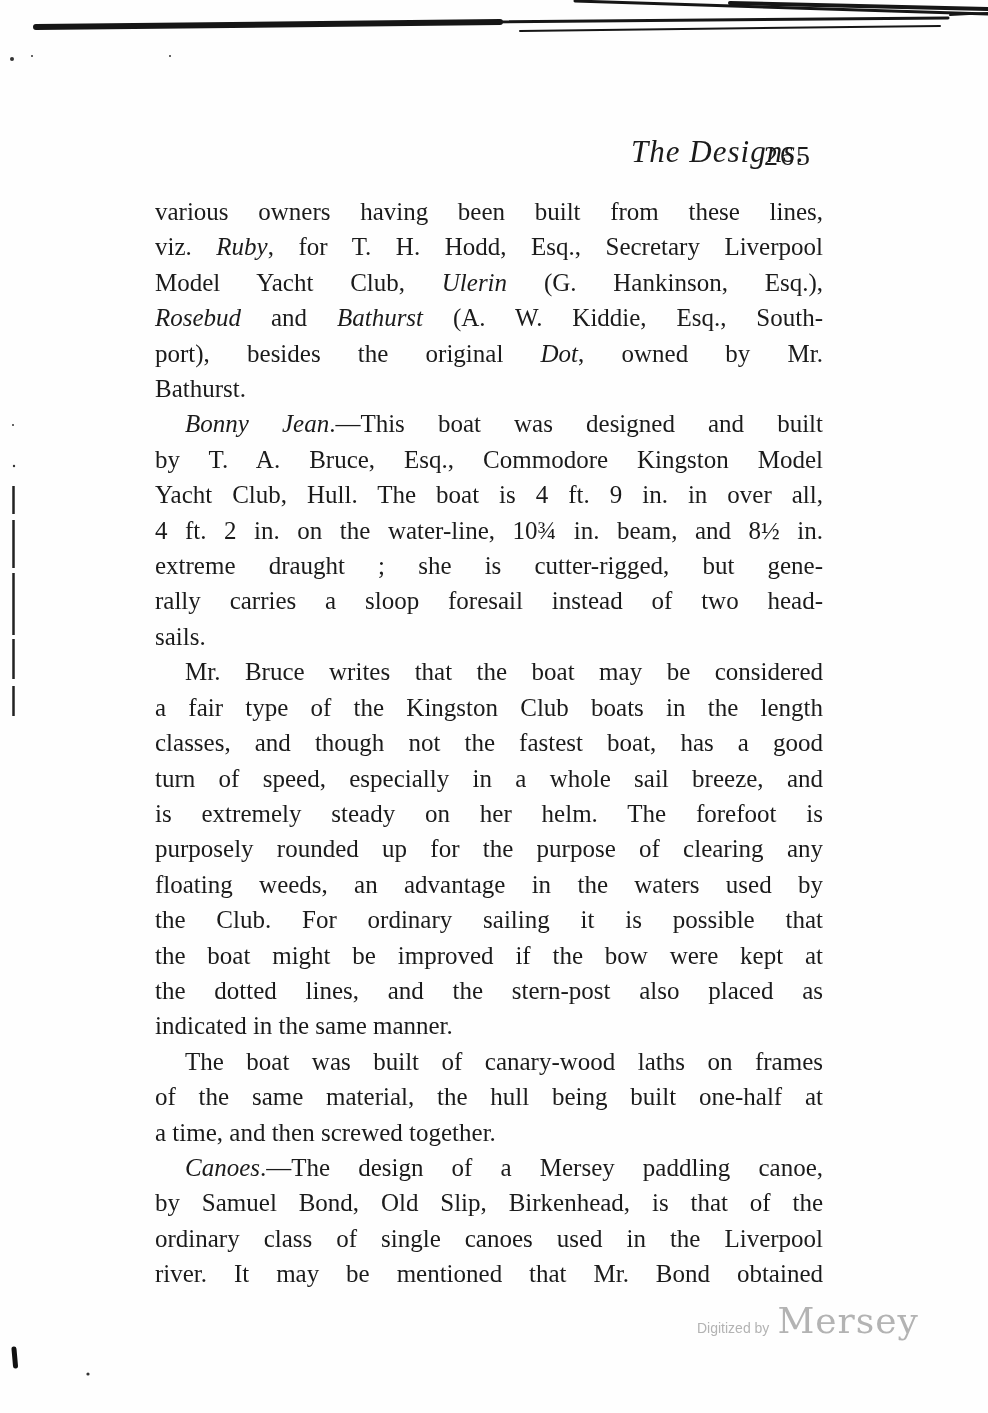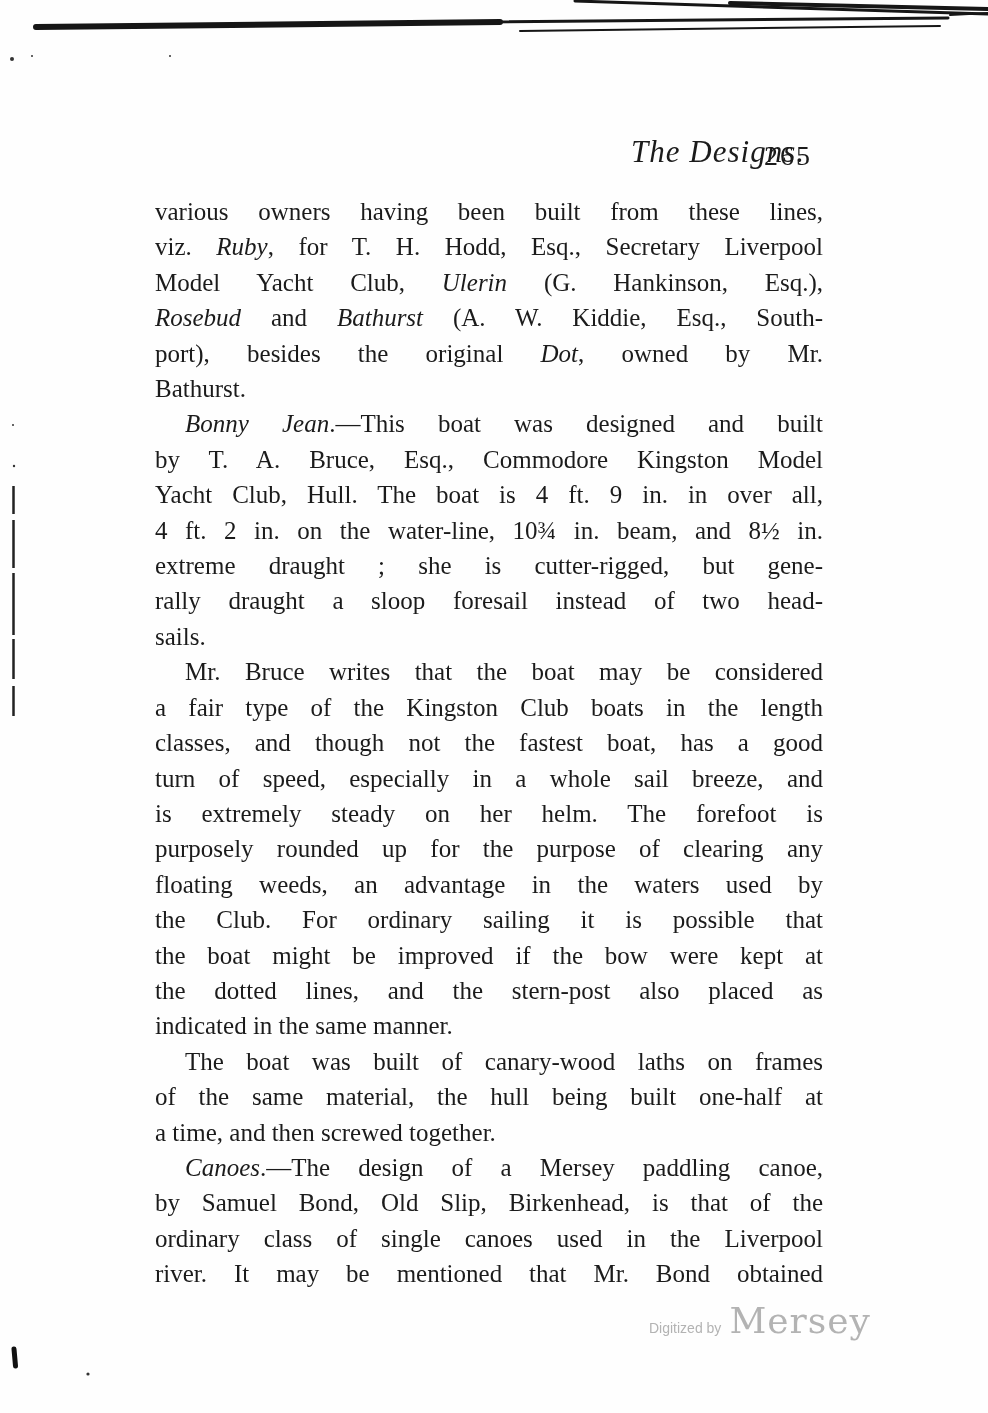--- a/index.html
+++ b/index.html
@@ -57,21 +57,21 @@
     text-align: justify;
     text-align-last: justify;
     color: var(--ink, #1b1b1b);
   }
   .line.end { text-align-last: left; }
   .line.indent { text-indent: 30px; }
   .it { font-style: italic; }
   
   .watermark {
     position: absolute;
-    left: 649px; top: 1300px;
+    left: 697px; top: 1300px;
     display: flex;
     align-items: baseline;
     gap: 8px;
   }
   .watermark-prefix {
     font-family: "Liberation Sans", sans-serif;
     font-size: 14px;
     color: var(--wm, #b3b3b3);
   }
   .watermark-logo {
@@ -124,21 +124,21 @@
         <div class="line"><span class="it">Rosebud</span><span> and </span><span class="it">Bathurst</span><span> (A. W. Kiddie, Esq., South-</span></div>
         <div class="line"><span>port), besides the original </span><span class="it">Dot</span><span>, owned by Mr.</span></div>
         <div class="line end"><span>Bathurst.</span></div>
       </div>
       <div class="paragraph">
         <div class="line indent"><span class="it">Bonny Jean</span><span>.—This boat was designed and built</span></div>
         <div class="line"><span>by T. A. Bruce, Esq., Commodore Kingston Model</span></div>
         <div class="line"><span>Yacht Club, Hull.  The boat is 4 ft. 9 in. in over all,</span></div>
         <div class="line"><span>4 ft. 2 in. on the water-line, 10¾ in. beam, and 8½ in.</span></div>
         <div class="line"><span>extreme draught ; she is cutter-rigged, but gene-</span></div>
-        <div class="line"><span>rally draught a sloop foresail instead of two head-</span></div>
+        <div class="line"><span>rally carries a sloop foresail instead of two head-</span></div>
         <div class="line end"><span>sails.</span></div>
       </div>
       <div class="paragraph">
         <div class="line indent"><span>Mr. Bruce writes that the boat may be considered</span></div>
         <div class="line"><span>a fair type of the Kingston Club boats in the length</span></div>
         <div class="line"><span>classes, and though not the fastest boat, has a good</span></div>
         <div class="line"><span>turn of speed, especially in a whole sail breeze, and</span></div>
         <div class="line"><span>is extremely steady on her helm.  The forefoot is</span></div>
         <div class="line"><span>purposely rounded up for the purpose of clearing any</span></div>
         <div class="line"><span>floating weeds, an advantage in the waters used by</span></div>

